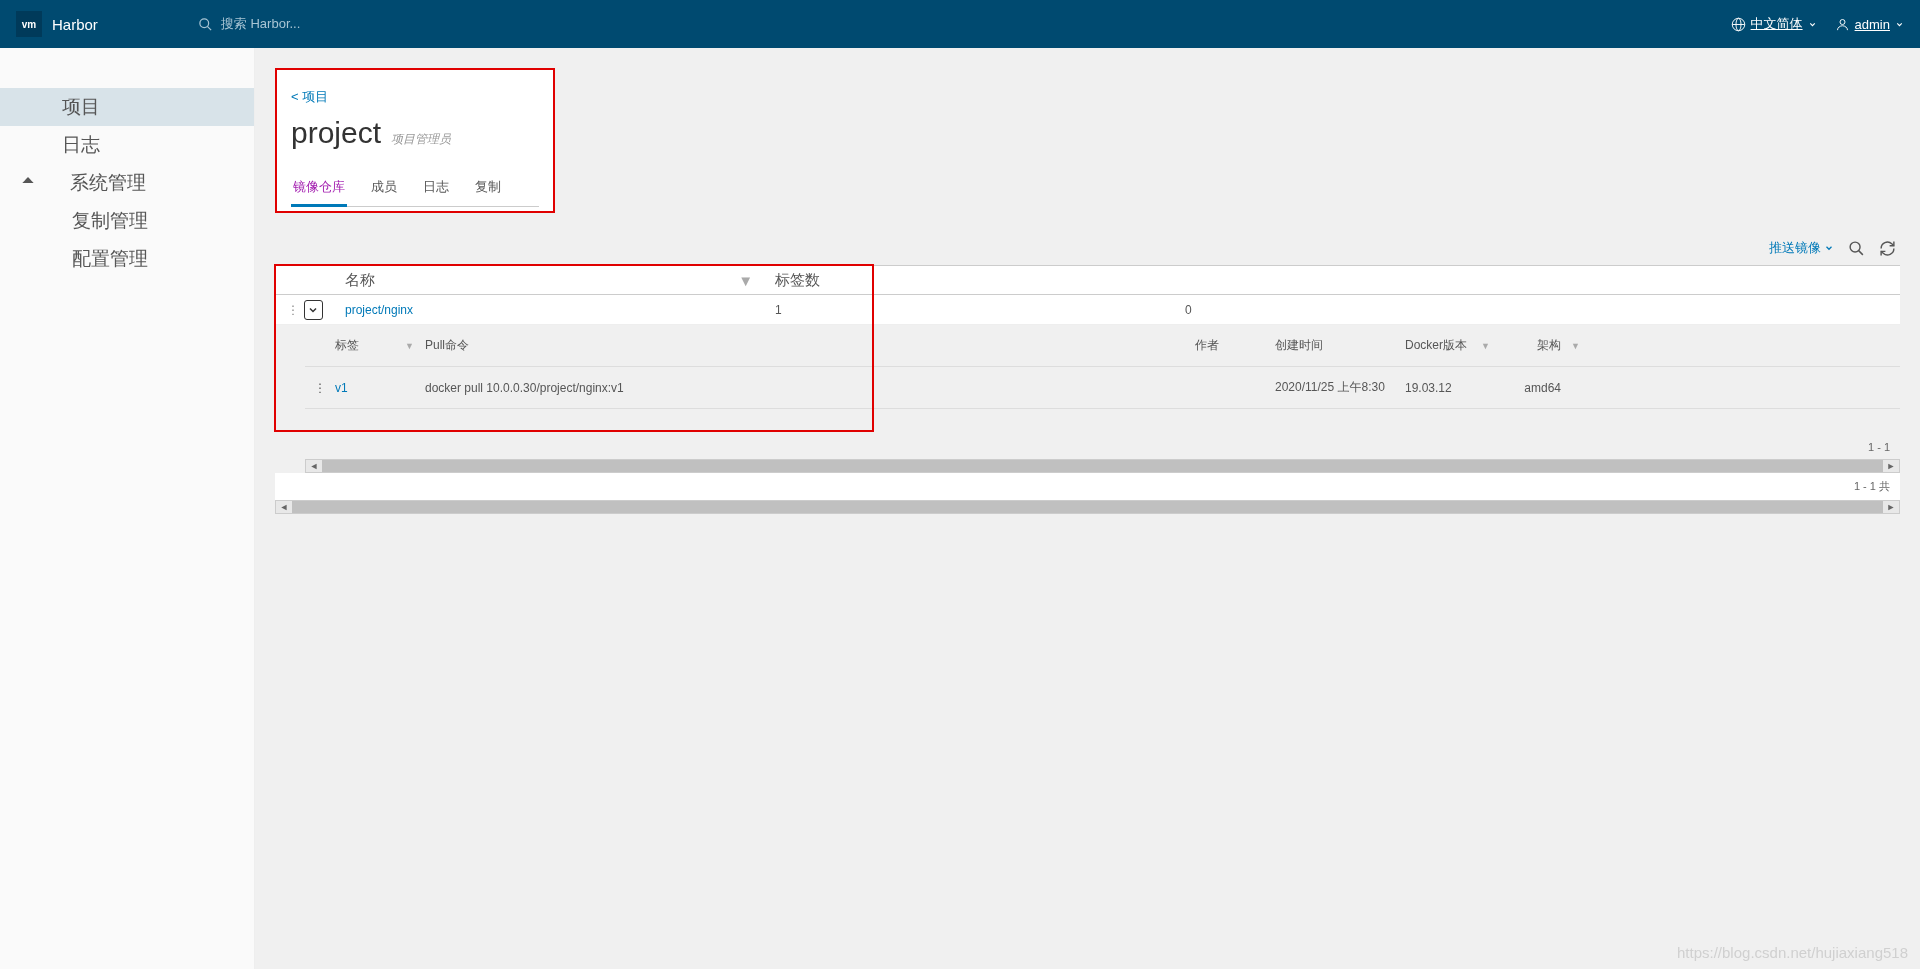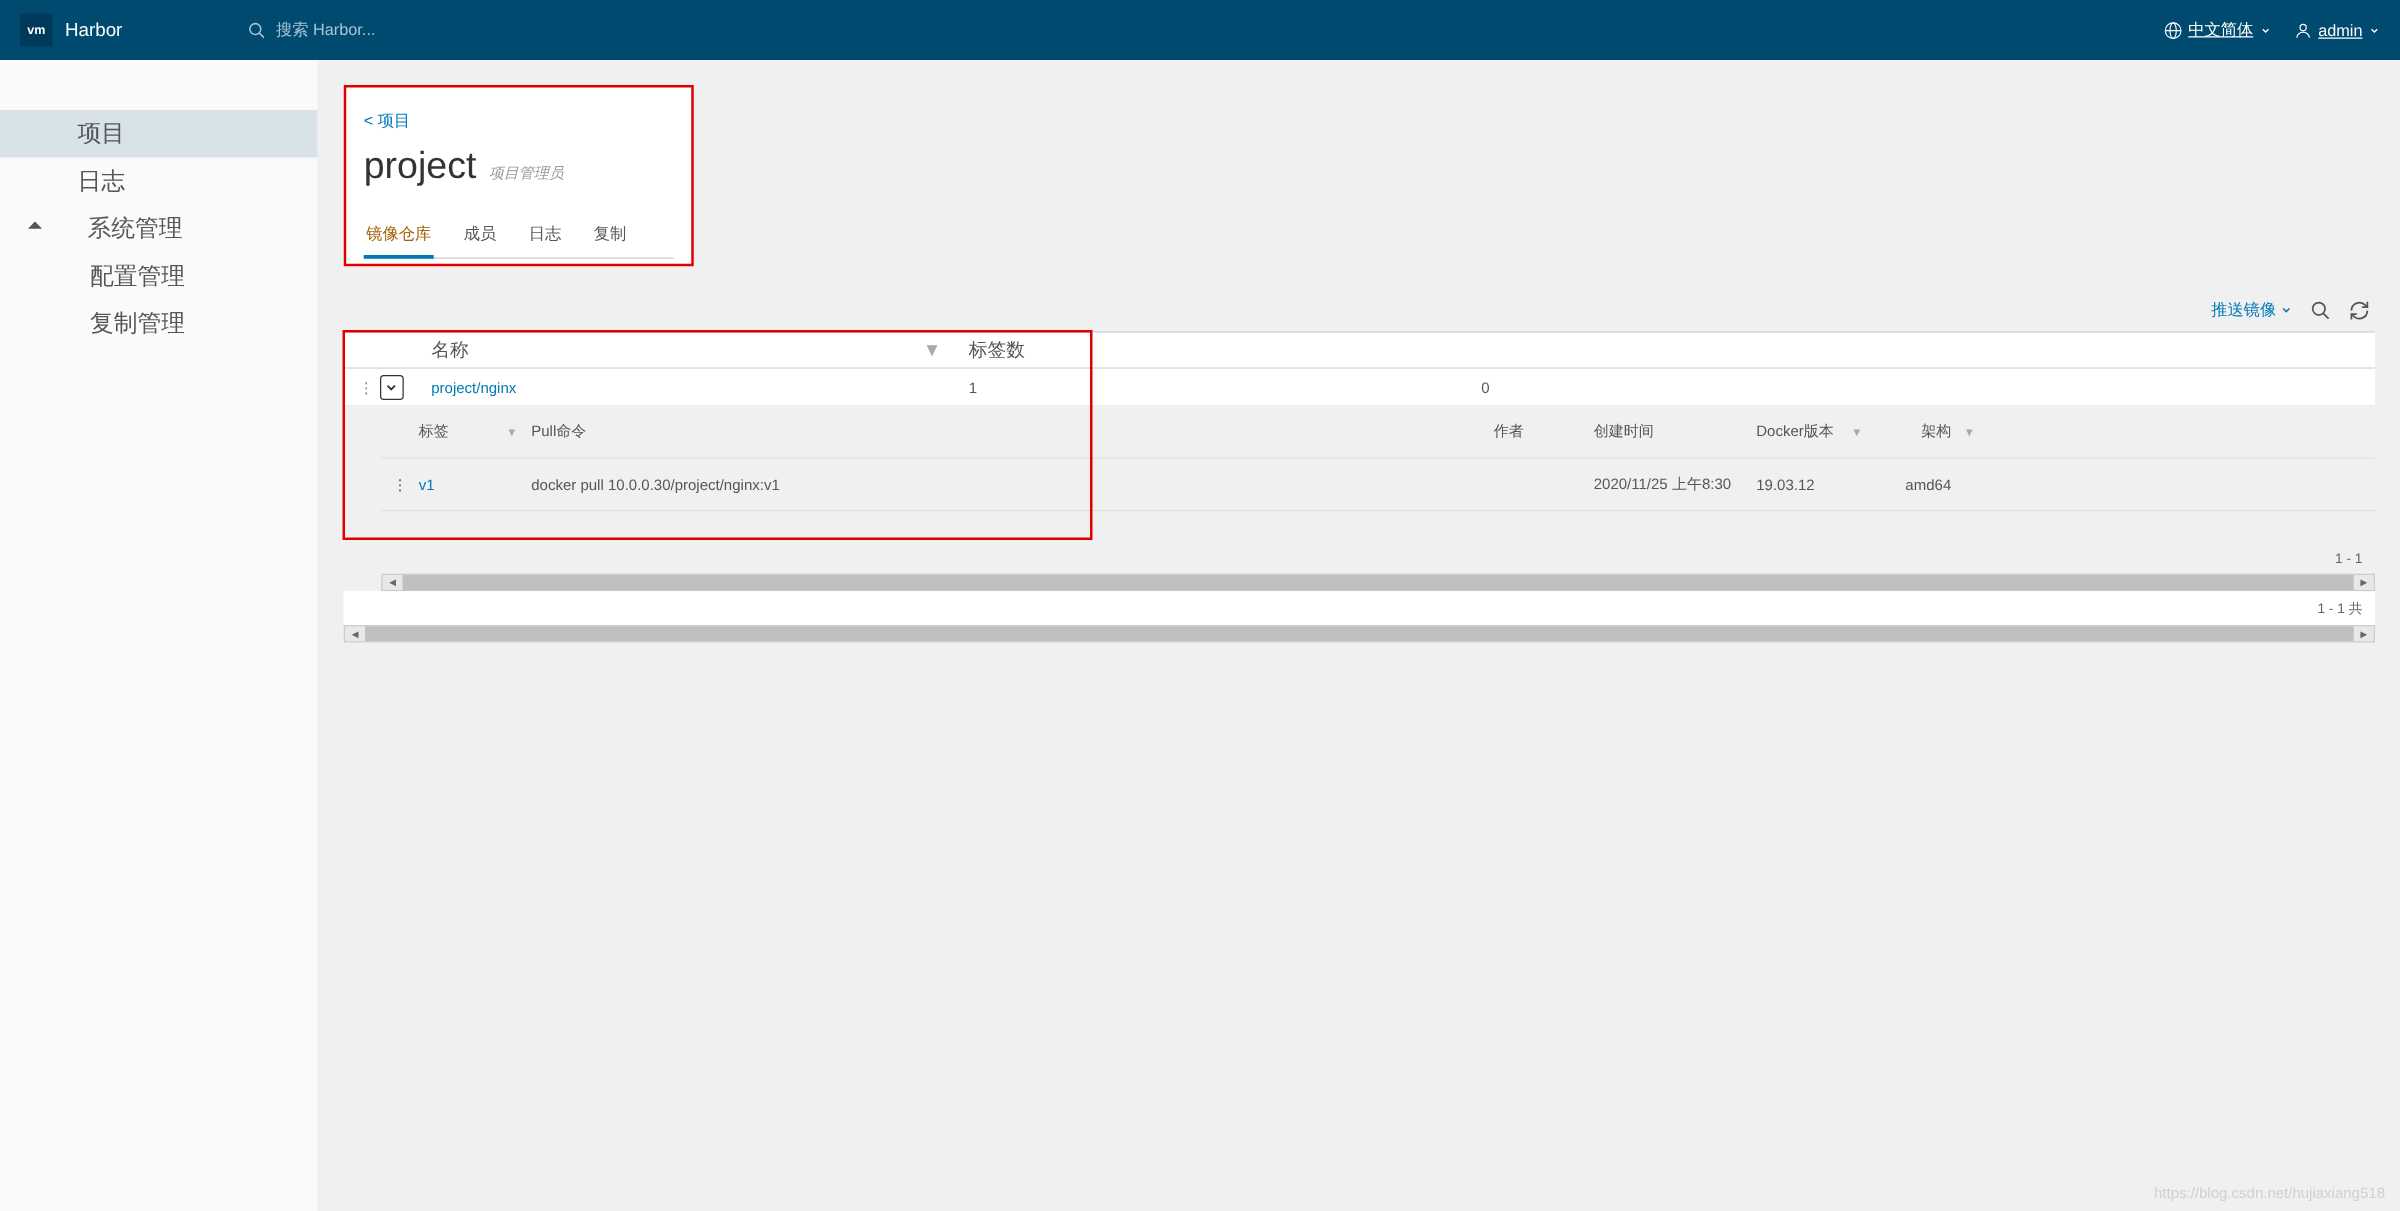--- a/index.html
+++ b/index.html
@@ -24,21 +24,21 @@
     .main { flex: 1; background: #f0f0f0; padding: 20px; overflow: auto; }
     .content { background: transparent; }
     
     .highlight-box { border: 2px solid #e00000; padding: 18px 14px 4px 14px; width: 280px; background: #fff; margin-bottom: 26px; }
     .breadcrumb { color: #0079b8; font-size: 13px; cursor: pointer; margin-bottom: 10px; }
     .title-row { display: flex; align-items: baseline; gap: 10px; margin-bottom: 24px; }
     .title { font-size: 30px; font-weight: 300; color: #333; }
     .subtitle { font-size: 12px; color: #999; font-style: italic; }
     .tabs { display: flex; gap: 22px; border-bottom: 1px solid #ccc; }
     .tab { padding: 4px 2px 8px 2px; font-size: 13px; color: #565656; cursor: pointer; border-bottom: 3px solid transparent; margin-bottom: -1px; }
-    .tab.active { color: #a16207; border-bottom-color: #0079b8; }
+    .tab.active { color: #a21caf; border-bottom-color: #0079b8; }
     
     .toolbar { display: flex; justify-content: flex-end; align-items: center; gap: 14px; margin-bottom: 8px; padding-right: 4px; }
     .push-btn { color: #0079b8; font-size: 13px; cursor: pointer; display: flex; align-items: center; gap: 3px; }
     .tool-icon { cursor: pointer; color: #565656; }
     
     .table-wrap { background: #fff; position: relative; }
     .highlight-box2 { position: absolute; border: 2px solid #e00000; top: -1px; left: -1px; width: 600px; height: 168px; pointer-events: none; z-index: 10; }
     
     .grid-head { display: flex; border-top: 1px solid #ccc; border-bottom: 1px solid #ccc; background: #fff; height: 30px; align-items: center; font-size: 15px; color: #565656; }
     .col-expand { width: 60px; }
@@ -64,21 +64,21 @@
     .sc-docker { width: 76px; }
     .sc-arch { width: 70px; text-align: right; padding-right: 10px; }
     .sc-filter { width: 20px; color: #aaa; cursor: pointer; font-size: 9px; }
     
     .scroll-track { height: 14px; background: #e8e8e8; border: 1px solid #ccc; display: flex; align-items: center; }
     .scroll-arrow { width: 16px; text-align: center; font-size: 9px; color: #666; cursor: pointer; }
     .scroll-thumb { height: 12px; background: #c0c0c0; }
     
     .pagination { text-align: right; font-size: 11px; color: #666; padding: 6px 10px; }
     
-    .watermark { position: fixed; bottom: 8px; right: 12px; color: #d0d0d0; font-size: 12px; }
+    .watermark { position: fixed; bottom: 8px; right: 12px; color: #d0d0d0; font-size: 15px; }
   </style>
 </head>
 <body>
 
 <div class="header">
   <div class="logo-box">vm</div>
   <div class="brand">Harbor</div>
   <div class="search-box">
     <svg width="15" height="15" viewBox="0 0 24 24" fill="none" stroke="#a8c5d4" stroke-width="2">
         <circle cx="10" cy="10" r="7"></circle>
@@ -109,22 +109,22 @@
         </svg>
     </div>
   </div>
 </div>
 
 <div class="layout">
   <div class="sidebar">
     <div class="nav-item active">项目</div>
     <div class="nav-item">日志</div>
     <div class="nav-item group" style="padding-left:70px;">系统管理</div>
+    <div class="nav-item nav-sub">复制管理</div>
     <div class="nav-item nav-sub">配置管理</div>
-    <div class="nav-item nav-sub">复制管理</div>
   </div>
 
   <div class="main">
     <div class="content">
 
       <div class="highlight-box">
         <div class="breadcrumb">&lt; 项目</div>
         <div class="title-row">
           <div class="title">project</div>
           <div class="subtitle">项目管理员</div>

